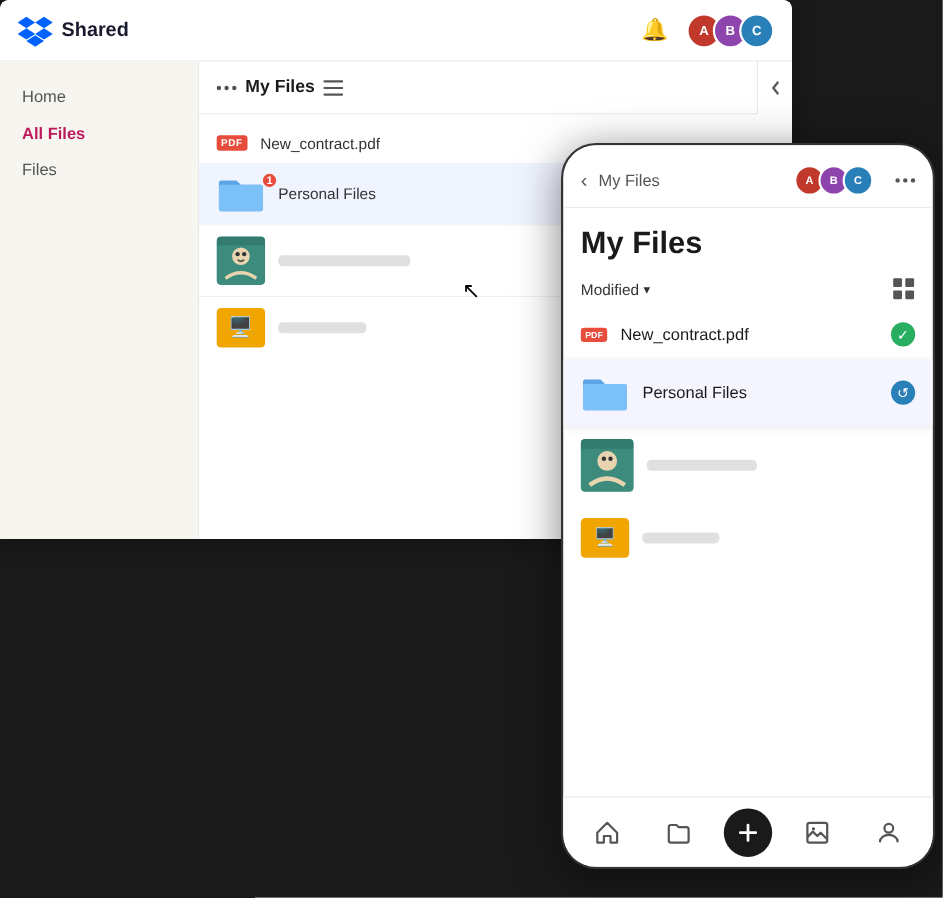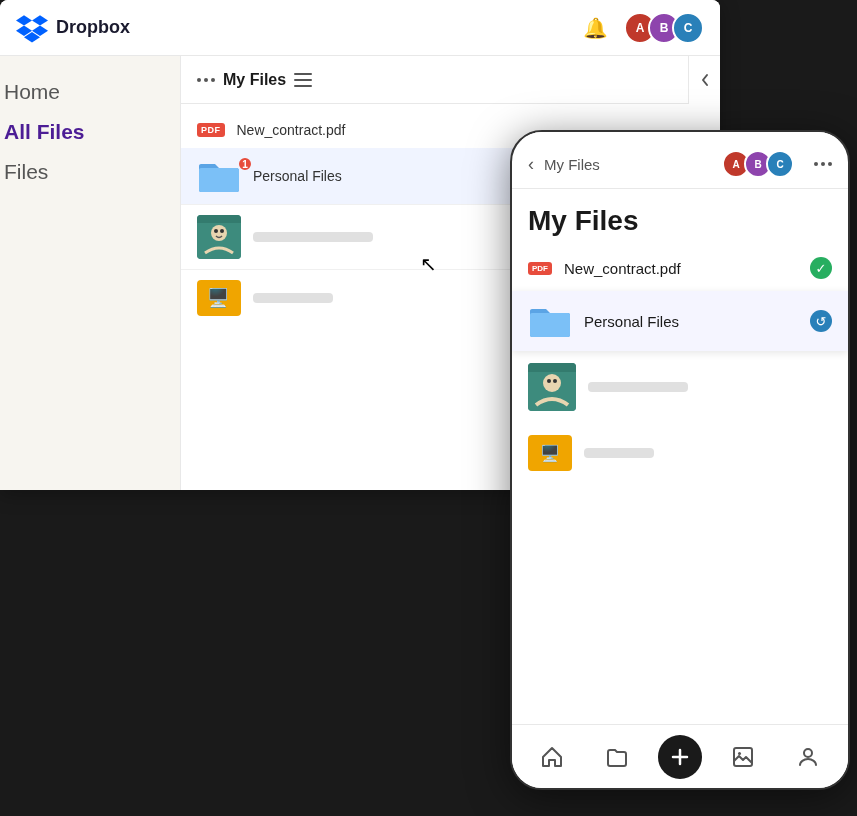--- a/index.html
+++ b/index.html
@@ -121,31 +121,31 @@
 
     
     .sidebar {
       width: 180px;
       background: #f7f5f0;
       padding: 16px 0;
       height: 100%;
     }
 
     .sidebar-item {
-      padding: 8px 4px;
-      font-size: 21px;
+      padding: 8px 20px;
+      font-size: 15px;
       color: #555;
       cursor: pointer;
       display: flex;
       align-items: center;
     }
 
     .sidebar-item.active {
       font-weight: 700;
-      color: #4c1d95;
+      color: #be185d;
     }
 
     
     .file-panel {
       flex: 1;
       background: #fff;
       border-left: 1px solid #e8e8e8;
       display: flex;
       flex-direction: column;
     }
@@ -611,21 +611,21 @@
   <div class="top-bar">
     <div class="logo-area">
 
       <svg class="dropbox-logo" viewBox="0 0 40 36" fill="none" xmlns="http://www.w3.org/2000/svg">
         <path d="M10 2L0 8.5L10 15L20 8.5L10 2Z" fill="#0061FF"></path>
         <path d="M30 2L20 8.5L30 15L40 8.5L30 2Z" fill="#0061FF"></path>
         <path d="M0 21.5L10 28L20 21.5L10 15L0 21.5Z" fill="#0061FF"></path>
         <path d="M30 15L20 21.5L30 28L40 21.5L30 15Z" fill="#0061FF"></path>
         <path d="M10 29.5L20 23L30 29.5L20 36L10 29.5Z" fill="#0061FF"></path>
       </svg>
-      <span class="logo-text">Dropbox</span>
+      <span class="logo-text">Shared</span>
     </div>
 
 
     <div class="top-right">
       <span class="bell-icon">🔔</span>
       <div class="avatar-group">
         <div class="avatar avatar-1">A</div>
         <div class="avatar avatar-2">B</div>
         <div class="avatar avatar-3">C</div>
       </div>
@@ -727,20 +727,30 @@
     </div>
     <div class="mobile-dots">
       <div class="mobile-dot"></div>
       <div class="mobile-dot"></div>
       <div class="mobile-dot"></div>
     </div>
   </div>
 
   <div class="mobile-page-title">My Files</div>
 
+  <div class="mobile-filter-bar">
+    <span class="filter-label">Modified</span>
+    <span class="chevron-down">▾</span>
+    <div class="grid-icon-btn">
+      <div class="grid-cell"></div>
+      <div class="grid-cell"></div>
+      <div class="grid-cell"></div>
+      <div class="grid-cell"></div>
+    </div>
+  </div>
 
   <div class="mobile-file-list">
 
     <div class="mobile-file-item">
       <span class="mobile-pdf-badge">PDF</span>
       <span class="mobile-file-name">New_contract.pdf</span>
       <div class="check-icon">✓</div>
     </div>
 
     <div class="mobile-file-item highlighted">

